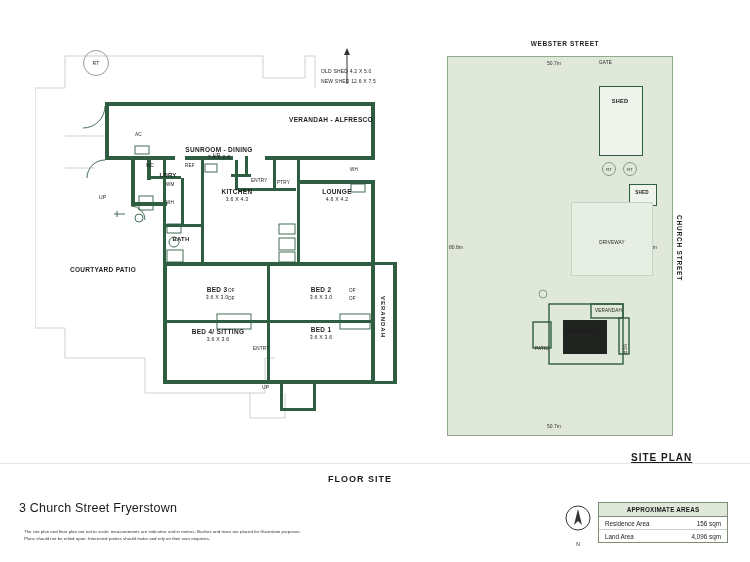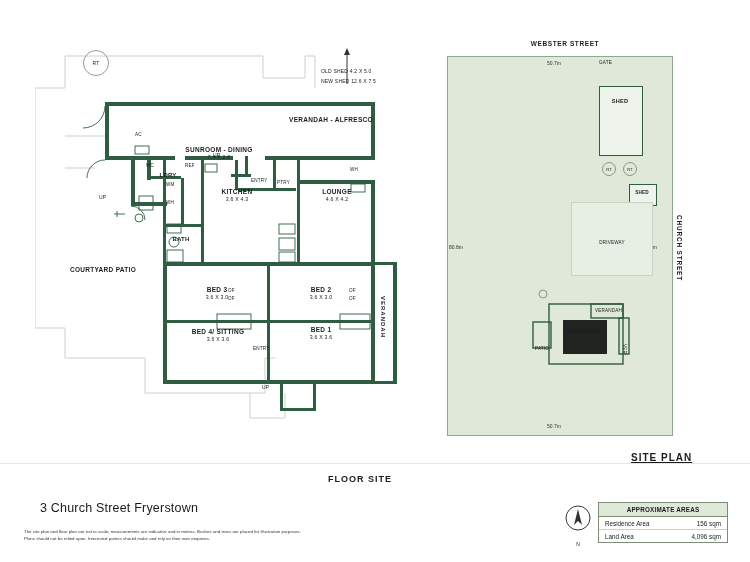--- a/index.html
+++ b/index.html
@@ -23,21 +23,21 @@
   #floorplan{left:35px;top:28px;width:400px;height:420px;}
 
   
   #siteplan{left:447px;top:40px;width:238px;height:398px;}
   .site-bg{position:absolute;left:0;top:16px;width:224px;height:378px;background:#dfe8d9;border:1px solid #8fa98a;}
 
   
   .title-fp{position:absolute;left:328px;top:474px;font-size:9px;font-weight:bold;letter-spacing:1px;}
   .title-sp{position:absolute;left:631px;top:452px;font-size:10px;font-weight:bold;letter-spacing:1px;text-decoration:underline;}
 
-  .addr{position:absolute;left:40px;top:501px;font-size:12.5px;letter-spacing:.2px;}
+  .addr{position:absolute;left:19px;top:501px;font-size:12.5px;letter-spacing:.2px;}
   .disclaimer{position:absolute;left:24px;top:529px;font-size:4.4px;line-height:1.5;color:#333;}
 
   
   .areas{position:absolute;left:598px;top:502px;width:128px;border:1px solid #7d8d78;font-size:6.3px;}
   .areas .hd{background:#dfe8d9;padding:3px 0;text-align:center;font-weight:bold;letter-spacing:.2px;border-bottom:1px solid #7d8d78;}
   .areas .row{display:flex;justify-content:space-between;padding:2.5px 6px;border-bottom:1px solid #c9d3c5;}
   .areas .row:last-child{border-bottom:none;}
 
   
   .north{position:absolute;left:565px;top:505px;width:26px;height:34px;}

